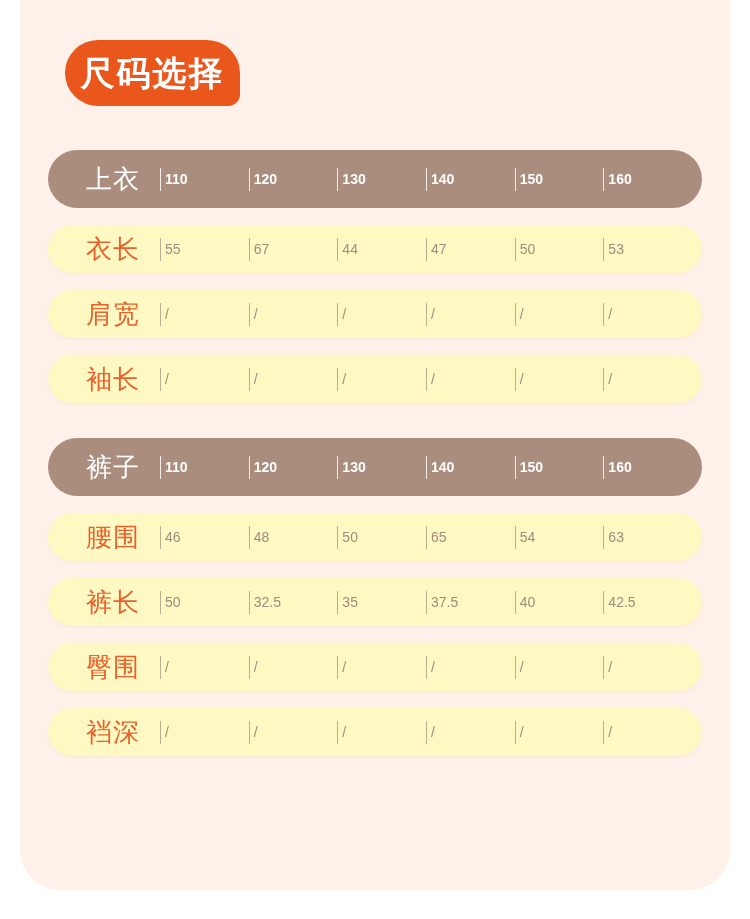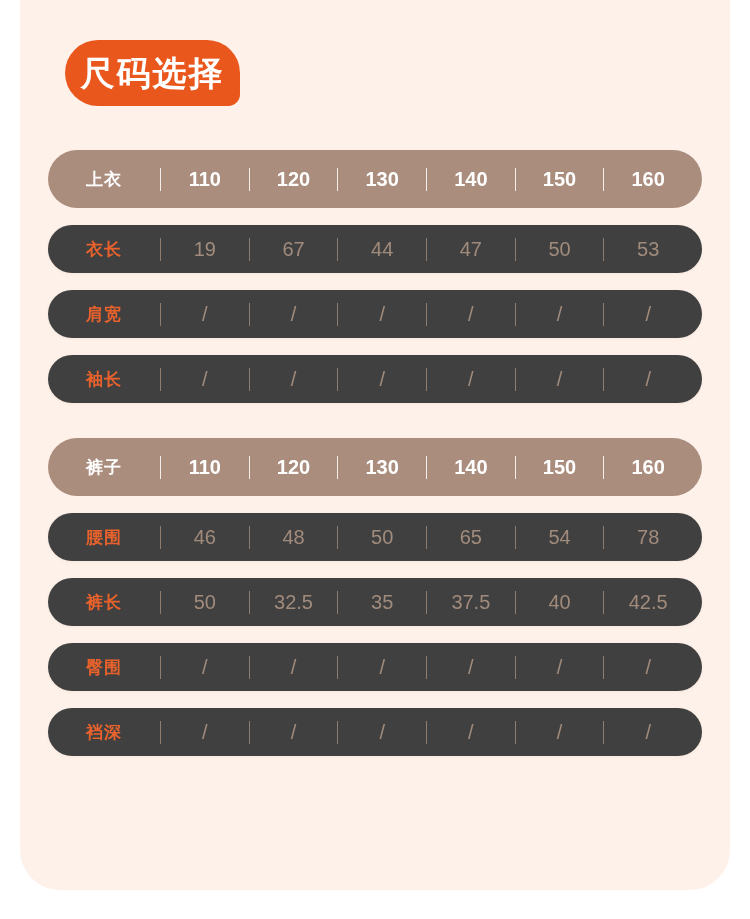--- a/index.html
+++ b/index.html
@@ -77,54 +77,53 @@
     padding-right: 14px;
   }
 
   .row.header-row {
     background: #ab8d7e;
     border-radius: 29px;
     margin-bottom: 17px;
   }
 
   .row.data-row {
-    background: #404040;
+    background: #fef9c3;
     border-radius: 24px;
     height: 48px;
     margin-bottom: 17px;
     box-shadow: 0 1px 3px rgba(206, 160, 128, 0.10);
   }
 
   .row.data-row:last-child { margin-bottom: 12px; }
 
   .cell-label {
     flex: 0 0 70px;
-    font-size: 17px;
-    font-weight: bold;
+    font-size: 26px;
+    font-weight: normal;
     letter-spacing: 1px;
     white-space: nowrap;
   }
 
   .header-row .cell-label { color: #ffffff; }
   .data-row .cell-label { color: #e9622c; }
 
   .divider {
     flex: 0 0 1px;
     width: 1px;
     height: 23px;
     margin: 0 4px;
   }
 
   .header-row .divider { background: #ffffff; opacity: 0.85; }
   .data-row .divider { background: #a8907f; opacity: 0.75; }
 
   .cell-value {
     flex: 1 1 0;
-    text-align: center;
-    font-size: 20px;
+    font-size: 14px;
     font-weight: bold;
     white-space: nowrap;
   }
 
   .header-row .cell-value { color: #ffffff; }
   .data-row .cell-value { color: #a18b7c; font-weight: normal; }
   .data-row .cell-value.placeholder { font-weight: normal; }
 </style>
 </head>
 <body>
@@ -150,21 +149,21 @@
           <span class="divider"></span>
           <span class="cell-value">140</span>
           <span class="divider"></span>
           <span class="cell-value">150</span>
           <span class="divider"></span>
           <span class="cell-value">160</span>
         </div>
         <div class="row data-row">
           <span class="cell-label">衣长</span>
           <span class="divider"></span>
-          <span class="cell-value">19</span>
+          <span class="cell-value">55</span>
           <span class="divider"></span>
           <span class="cell-value">67</span>
           <span class="divider"></span>
           <span class="cell-value">44</span>
           <span class="divider"></span>
           <span class="cell-value">47</span>
           <span class="divider"></span>
           <span class="cell-value">50</span>
           <span class="divider"></span>
           <span class="cell-value">53</span>
@@ -222,21 +221,21 @@
           <span class="cell-value">46</span>
           <span class="divider"></span>
           <span class="cell-value">48</span>
           <span class="divider"></span>
           <span class="cell-value">50</span>
           <span class="divider"></span>
           <span class="cell-value">65</span>
           <span class="divider"></span>
           <span class="cell-value">54</span>
           <span class="divider"></span>
-          <span class="cell-value">78</span>
+          <span class="cell-value">63</span>
         </div>
         <div class="row data-row">
           <span class="cell-label">裤长</span>
           <span class="divider"></span>
           <span class="cell-value">50</span>
           <span class="divider"></span>
           <span class="cell-value">32.5</span>
           <span class="divider"></span>
           <span class="cell-value">35</span>
           <span class="divider"></span>

